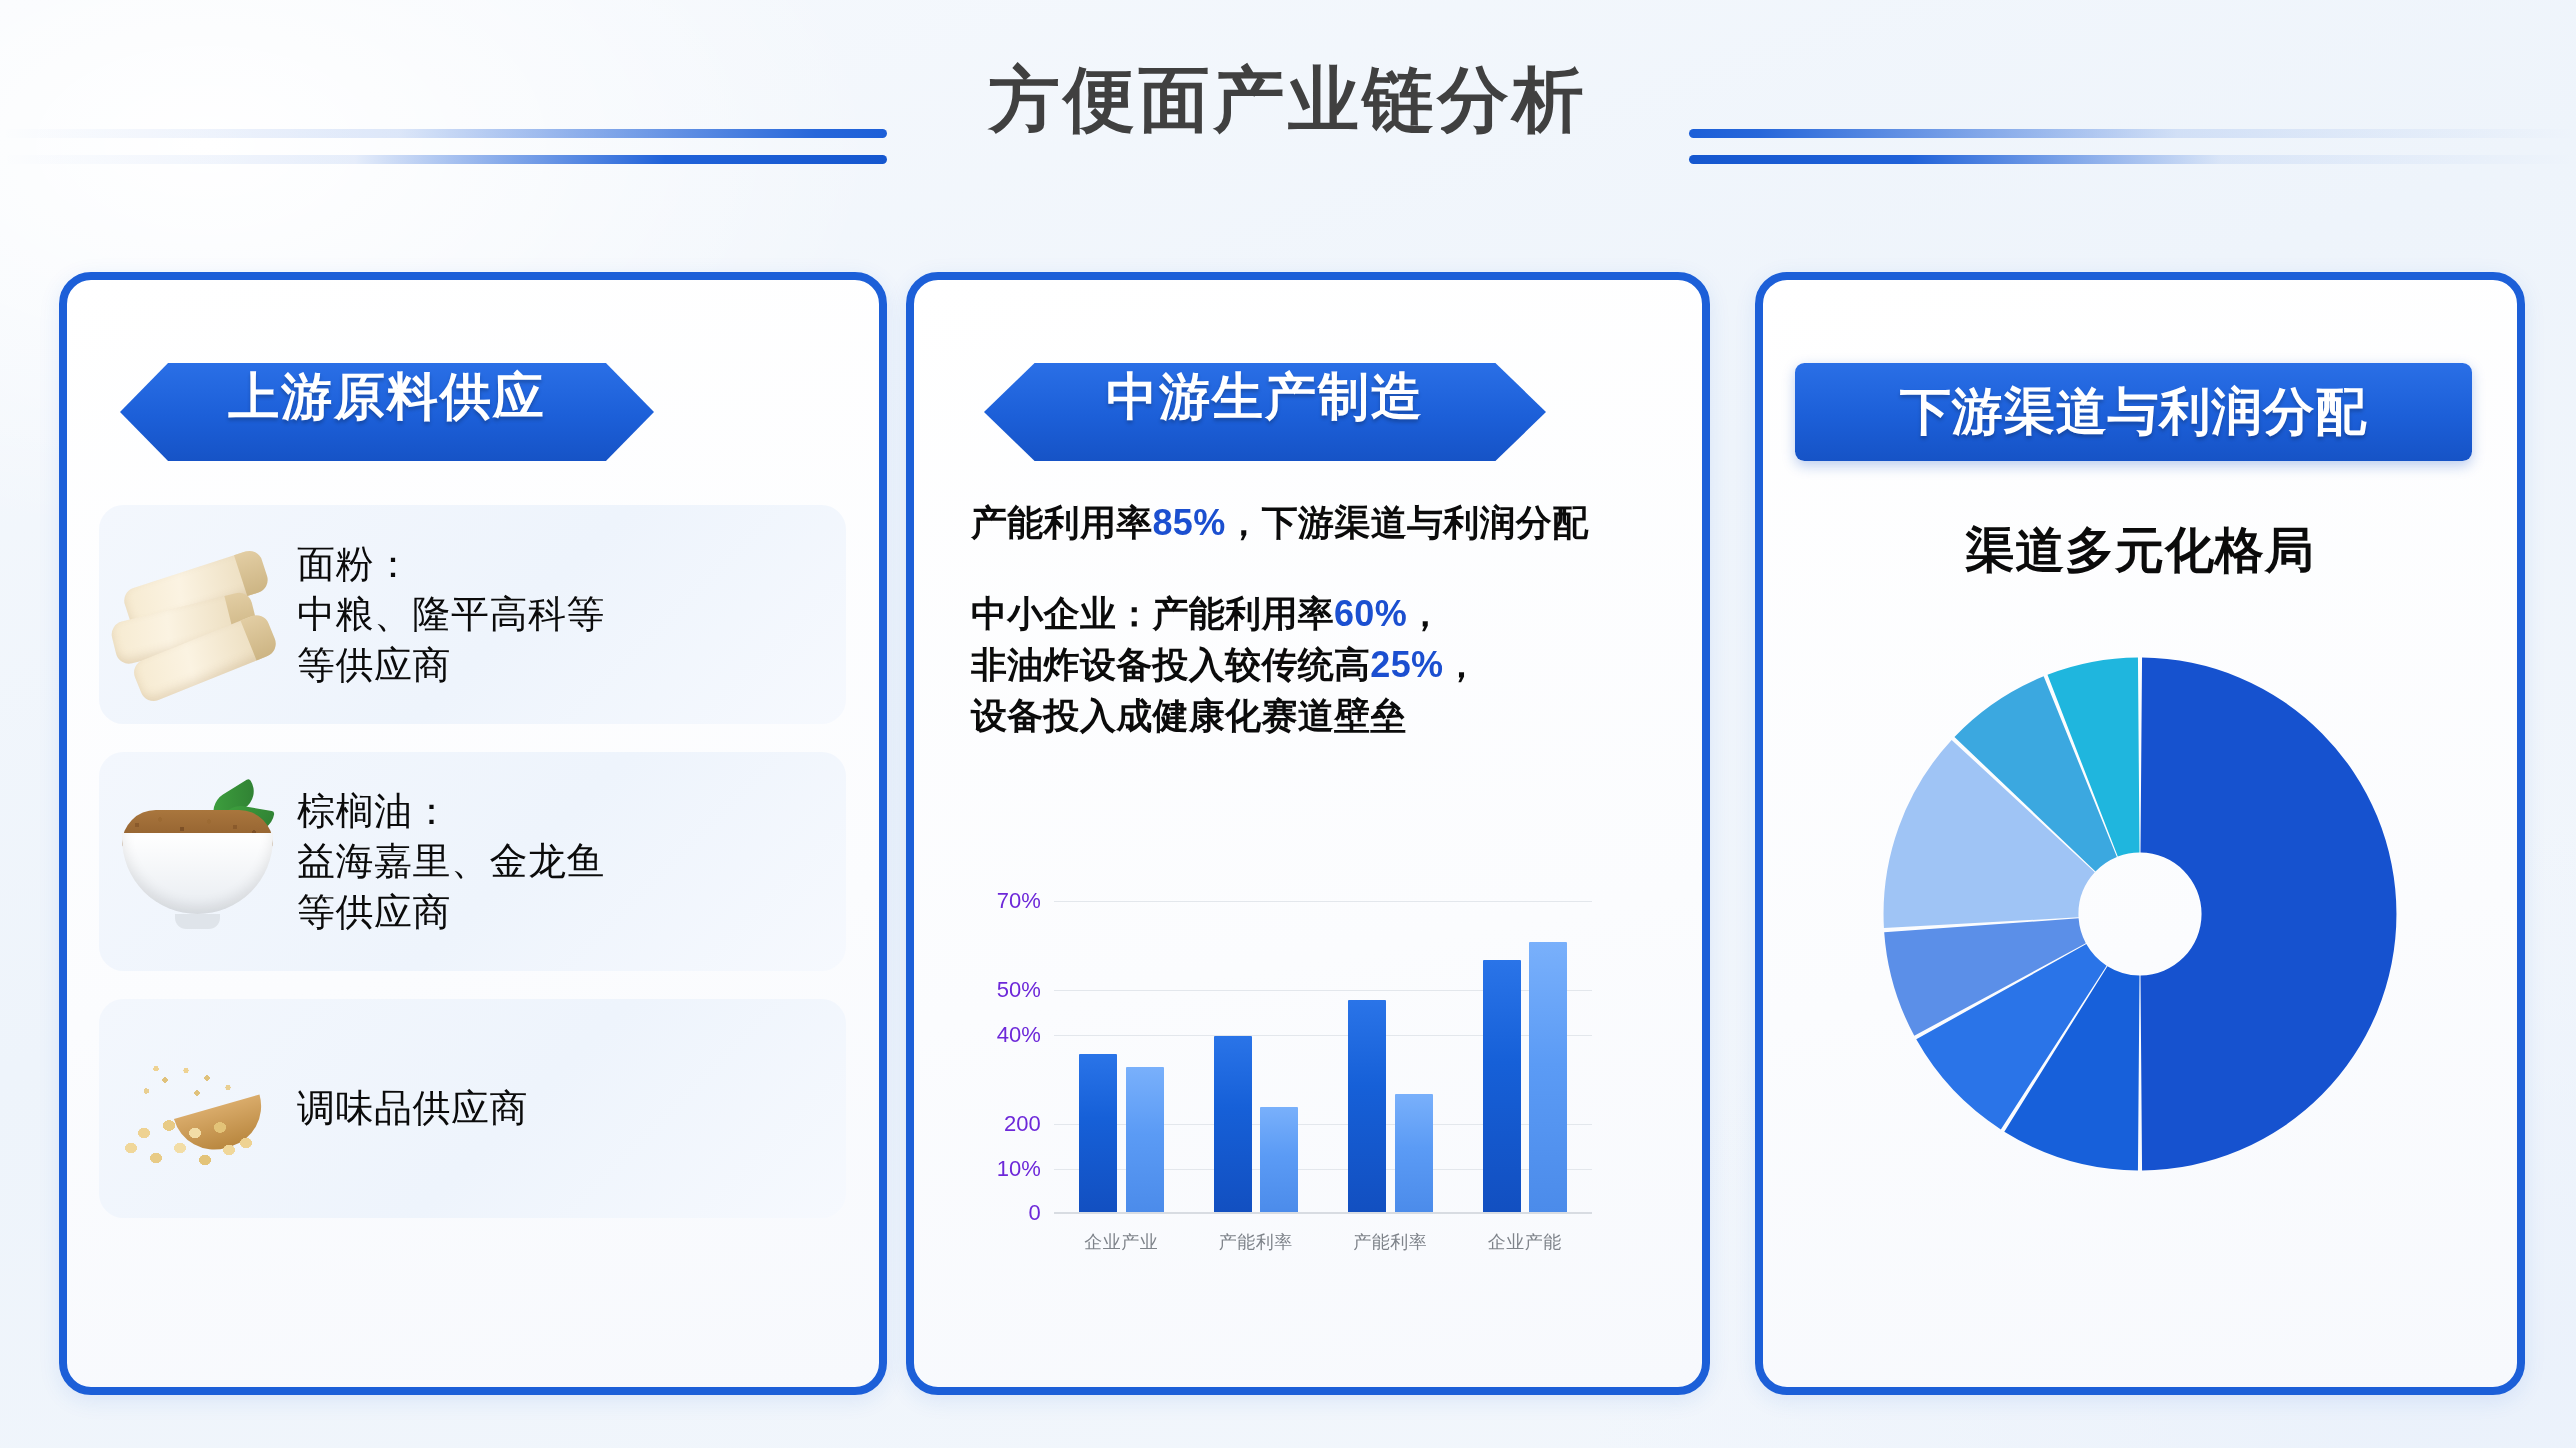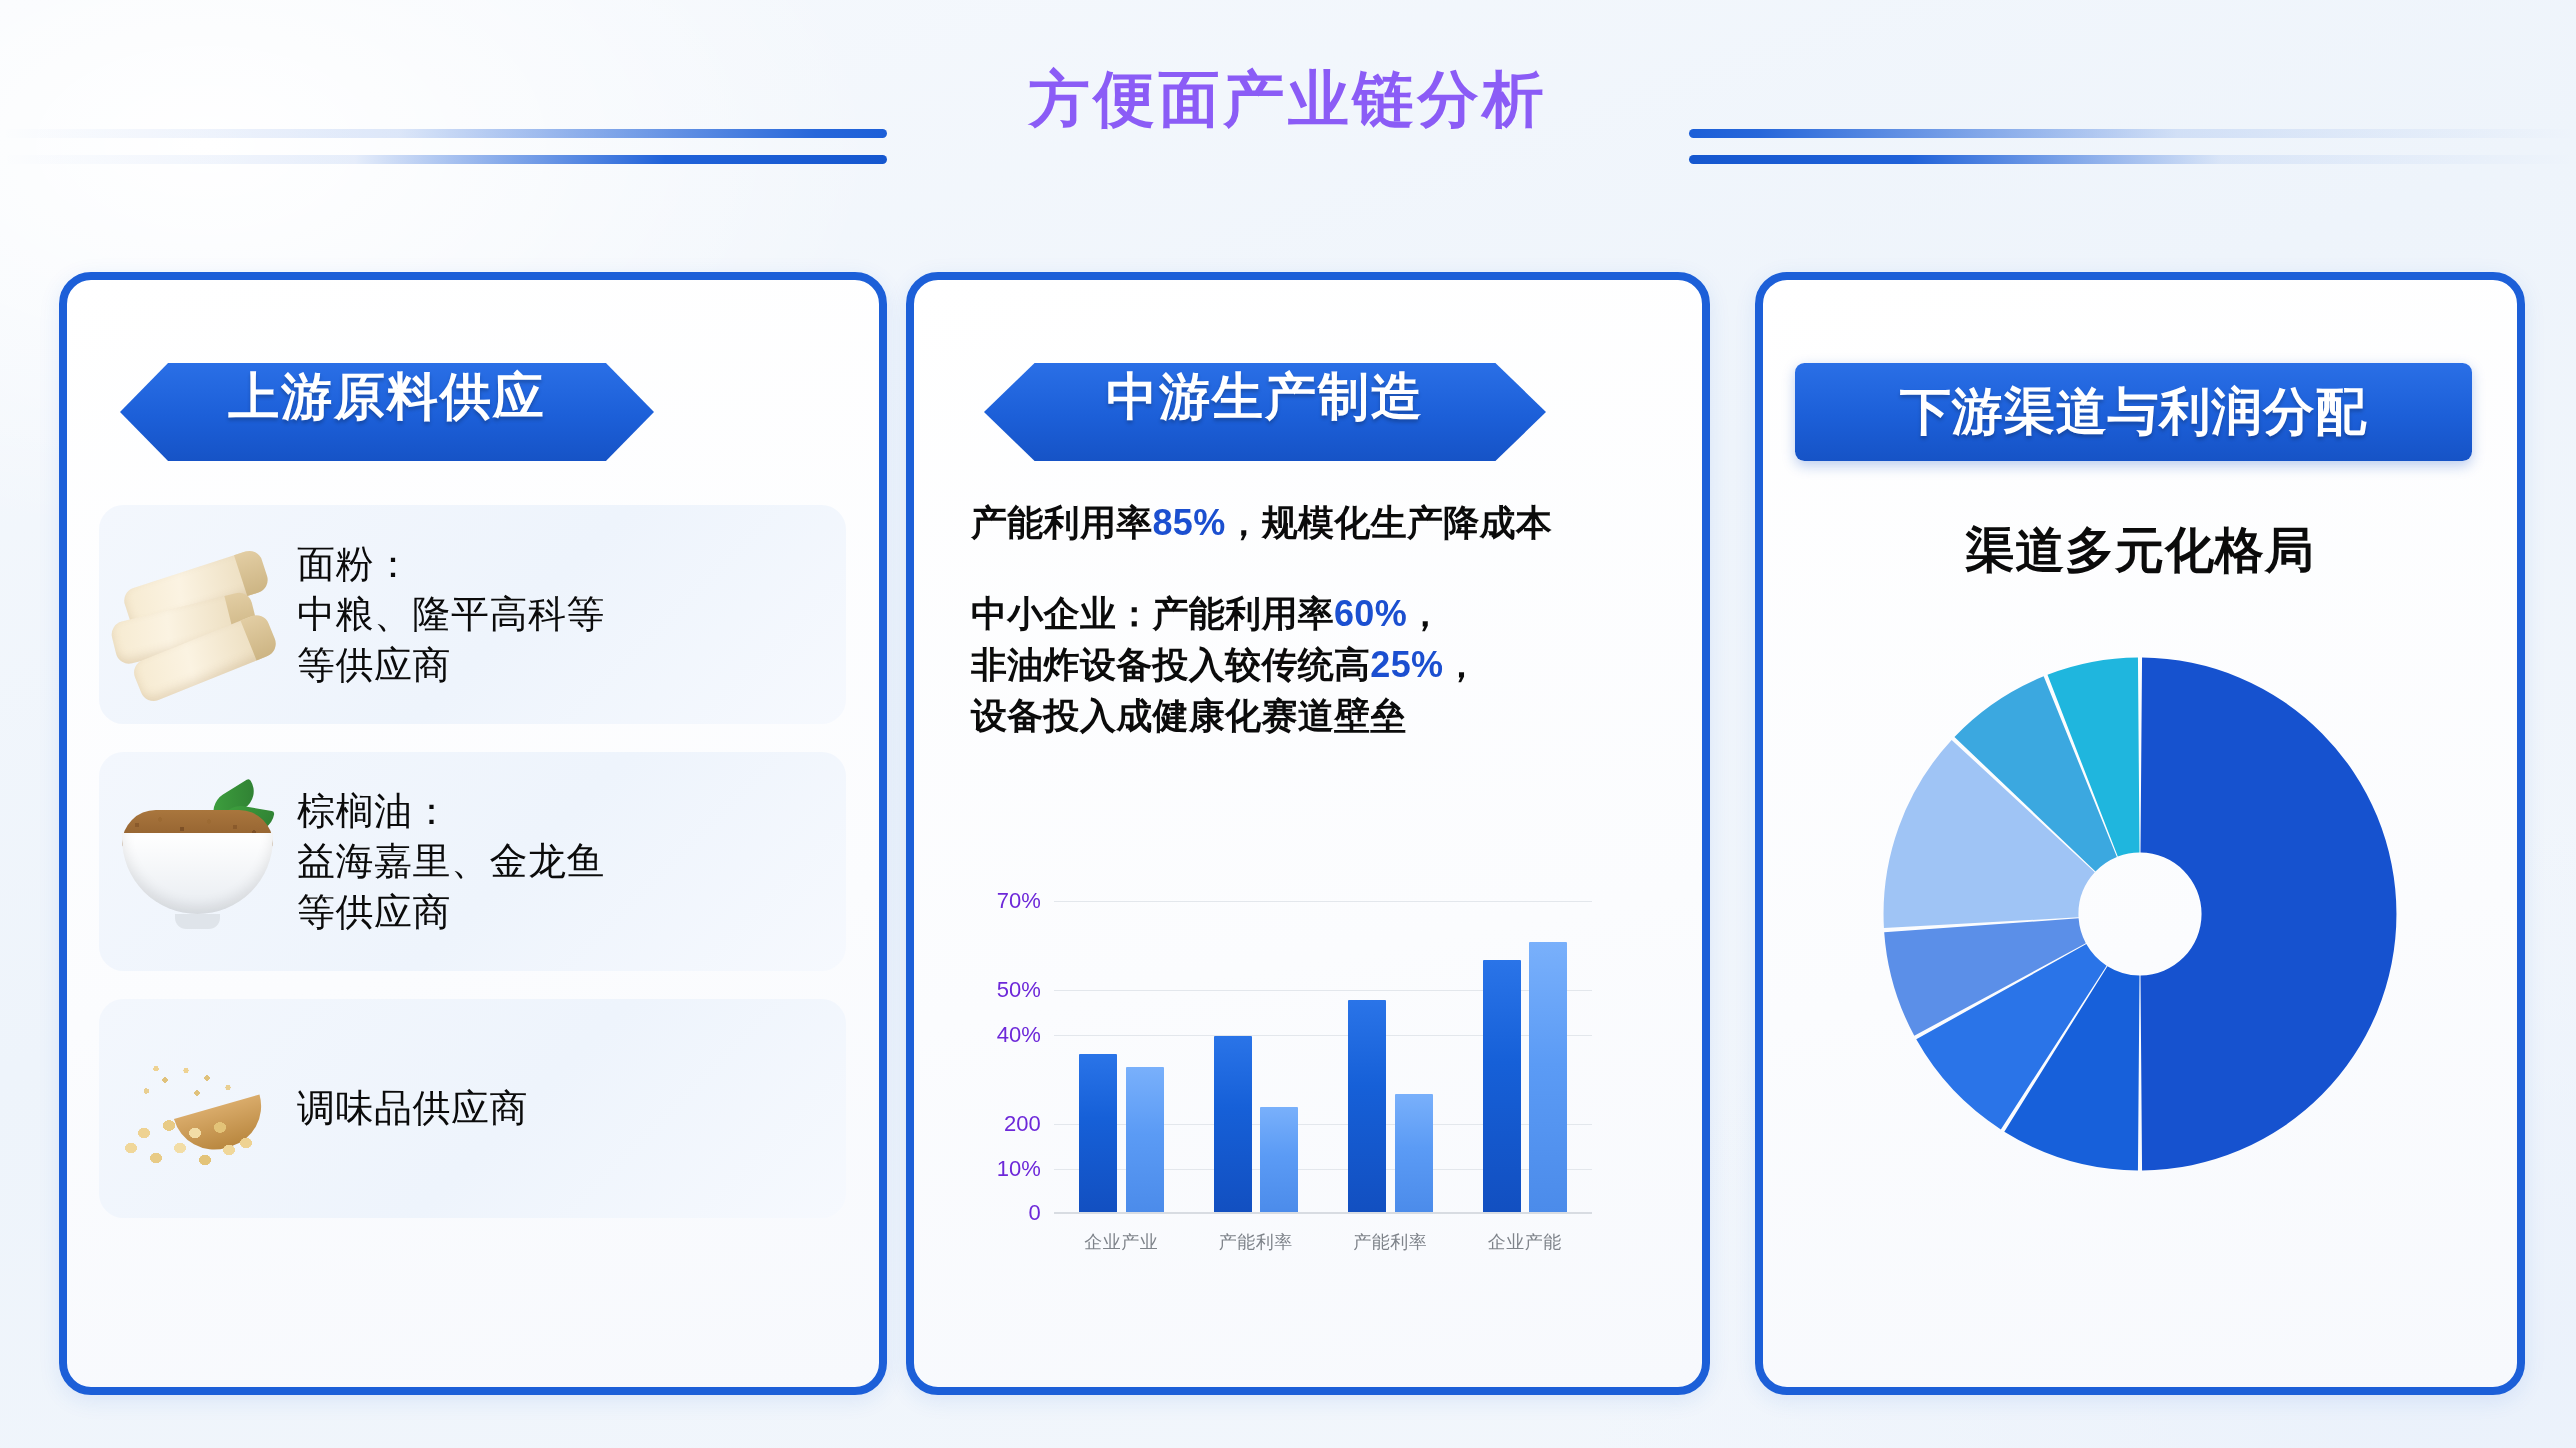--- a/index.html
+++ b/index.html
@@ -10,21 +10,21 @@
       radial-gradient(1132px 661px at 8% 10%, #ffffff 0%, rgba(255,255,255,0) 60%),
       radial-gradient(1321px 849px at 95% 95%, #eaf1fb 0%, rgba(234,241,251,0) 65%),
       linear-gradient(160deg,#f6f9fd 0%,#eef4fb 45%,#f3f7fc 100%);
   }
   .page{position:relative;width:2576px;height:1448px;}
 
   
   .header{position:absolute;left:0;top:38px;width:2576px;height:123px;}
   .title{
     position:absolute;left:0;top:0;width:2576px;text-align:center;
-    font-size:61px;font-weight:bold;color:#8b5cf6;letter-spacing:3.8px;
+    font-size:71px;font-weight:bold;color:#404040;letter-spacing:3.8px;
     line-height:123px;white-space:nowrap;
   }
   .rule{position:absolute;height:8.5px;border-radius:4.7px;}
   .rule.l1{left:0;top:91px;width:887px;
     background:linear-gradient(90deg,rgba(28,95,216,0) 0%,rgba(28,95,216,.14) 45%,rgba(28,95,216,.95) 92%,#1c5fd8 100%);}
   .rule.l2{left:0;top:117px;width:887px;
     background:linear-gradient(90deg,rgba(28,95,216,0) 0%,rgba(28,95,216,.10) 40%,rgba(28,95,216,.98) 75%,#1557cf 100%);}
   .rule.r1{right:0;top:91px;width:887px;
     background:linear-gradient(270deg,rgba(28,95,216,0) 0%,rgba(28,95,216,.14) 45%,rgba(28,95,216,.95) 92%,#1c5fd8 100%);}
   .rule.r2{right:0;top:117px;width:887px;
@@ -224,21 +224,21 @@
       </div>
     </div>
 
     <div class="card c2">
       <div class="chev">
         <span>中游生产制造</span>
       </div>
 
       <div class="mtext">
         <div class="mpara">
-            <div><span>产能利用率</span><span class="hl">85%</span><span>，规模化生产降成本</span></div>
+            <div><span>产能利用率</span><span class="hl">85%</span><span>，下游渠道与利润分配</span></div>
           </div>
         <div class="mpara second">
             <div><span>中小企业：产能利用率</span><span class="hl">60%</span><span>，</span></div>
             <div><span>非油炸设备投入较传统高</span><span class="hl">25%</span><span>，</span></div>
             <div><span>设备投入成健康化赛道壁垒</span></div>
           </div>
       </div>
 
       <div class="chartbox">
         <div class="bc-plot">

